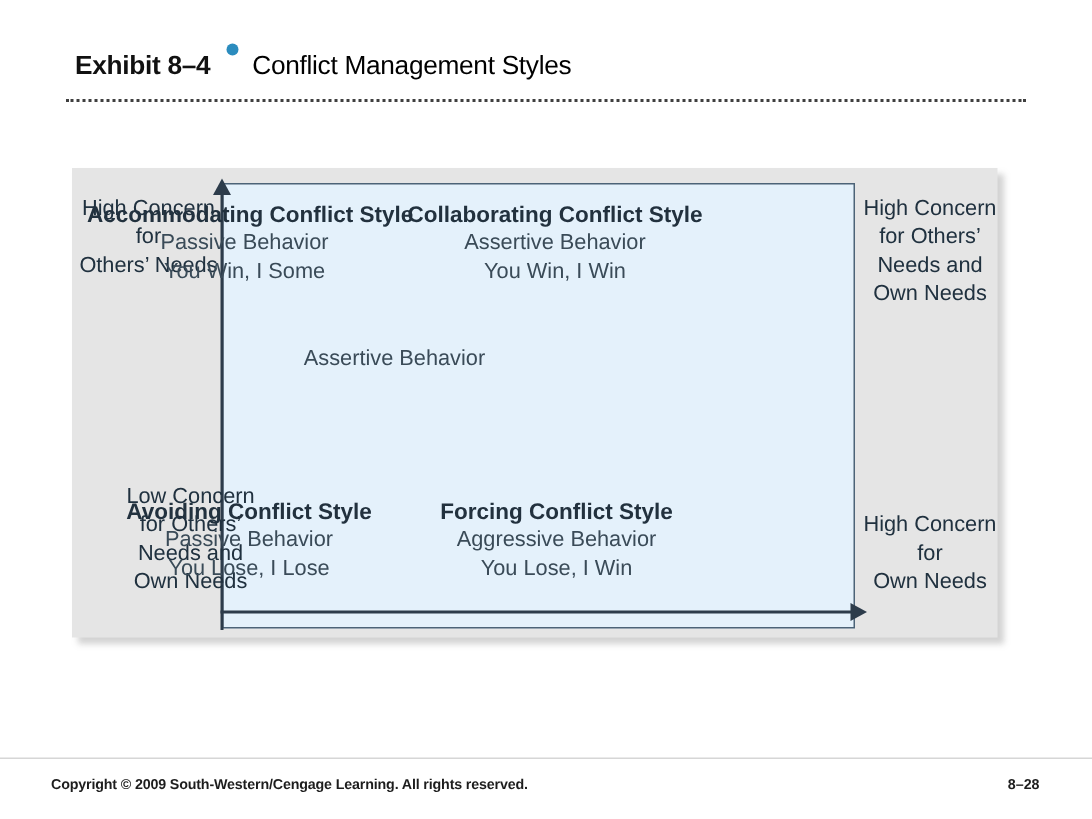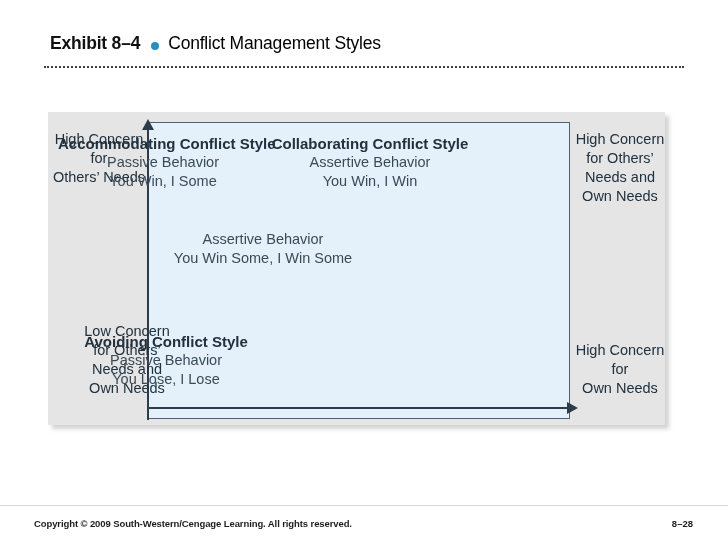--- a/index.html
+++ b/index.html
@@ -14,21 +14,21 @@
     overflow: hidden;
     position: relative;
   }
 
   
   #slide-title {
     position: absolute;
     left: 50px;
     top: 33px;
     display: flex;
-    align-items: flex-end;
+    align-items: flex-start;
     white-space: nowrap;
   }
   #slide-title .exhibit-label {
     font-size: 17.5px;
     font-weight: bold;
     color: #111111;
     letter-spacing: -0.2px;
   }
   #slide-title .title-bullet {
     width: 8px;
@@ -227,27 +227,31 @@
   </div>
 
   <div class="style-block" id="style-collaborating">
     <div class="style-title">Collaborating Conflict Style</div>
     <div class="style-behavior">Assertive Behavior</div>
     <div class="style-outcome">You Win, I Win</div>
   </div>
 
   <div class="style-block" id="style-negotiating">
     <div class="style-behavior">Assertive Behavior</div>
-    <div class="style-outcome">You Win Some, I Win Some</div>
   </div>
 
   <div class="style-block" id="style-avoiding">
     <div class="style-title">Avoiding Conflict Style</div>
     <div class="style-behavior">Passive Behavior</div>
     <div class="style-outcome">You Lose, I Lose</div>
   </div>
 
+  <div class="style-block" id="style-forcing">
+    <div class="style-title">Forcing Conflict Style</div>
+    <div class="style-behavior">Aggressive Behavior</div>
+    <div class="style-outcome">You Lose, I Win</div>
+  </div>
 
 </div>
 
 <div id="footer-rule"></div>
 <div id="footer-copyright">Copyright © 2009 South-Western/Cengage Learning. All rights reserved.</div>
 <div id="footer-page">8–28</div>
 
 </body></html>

